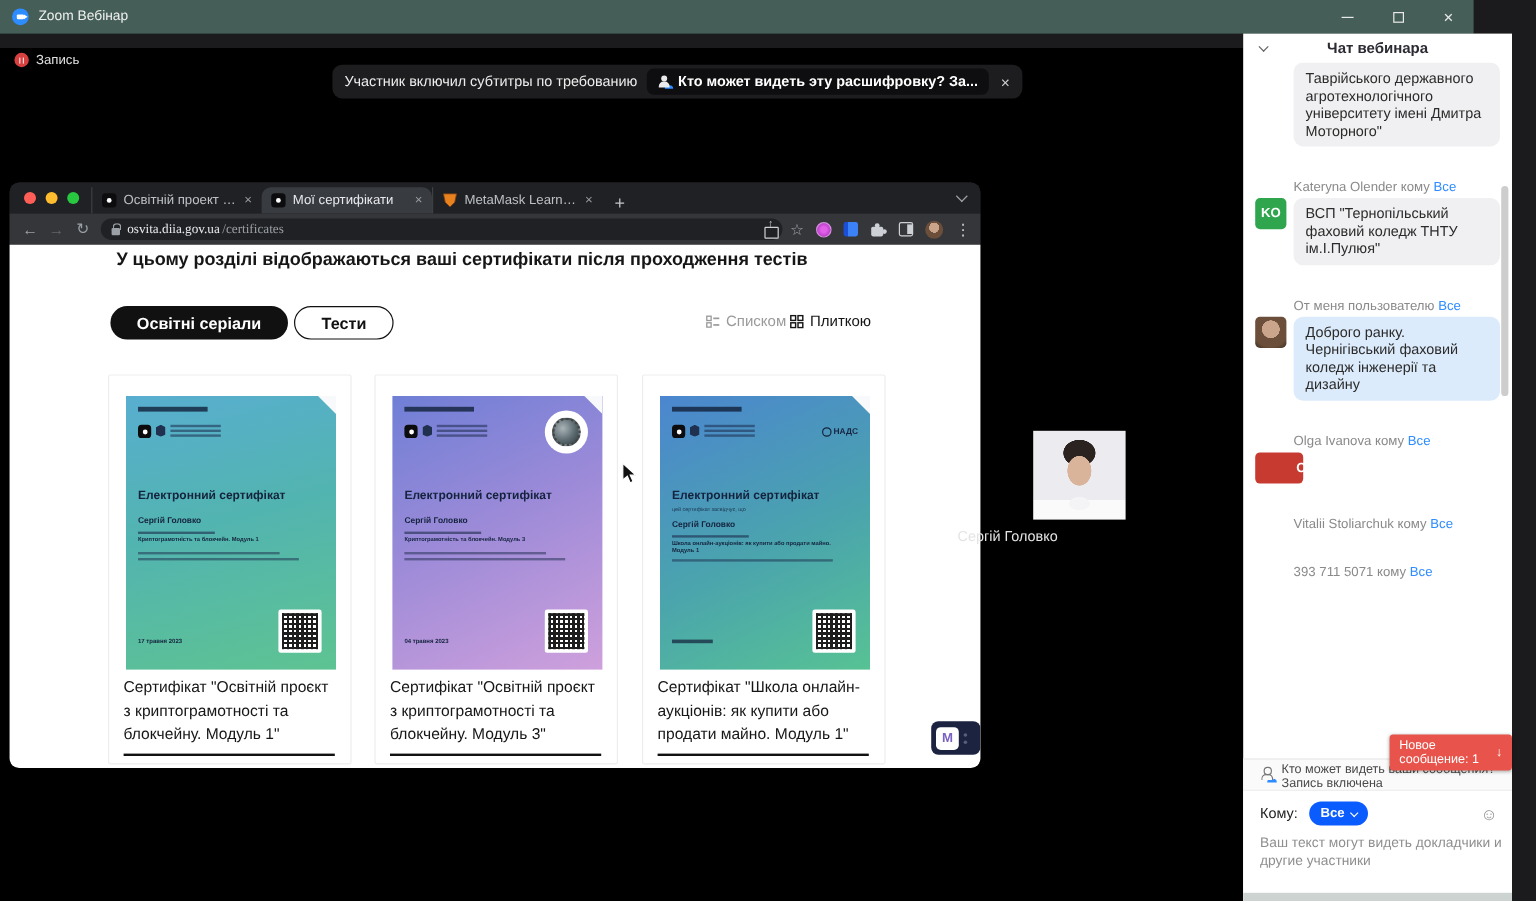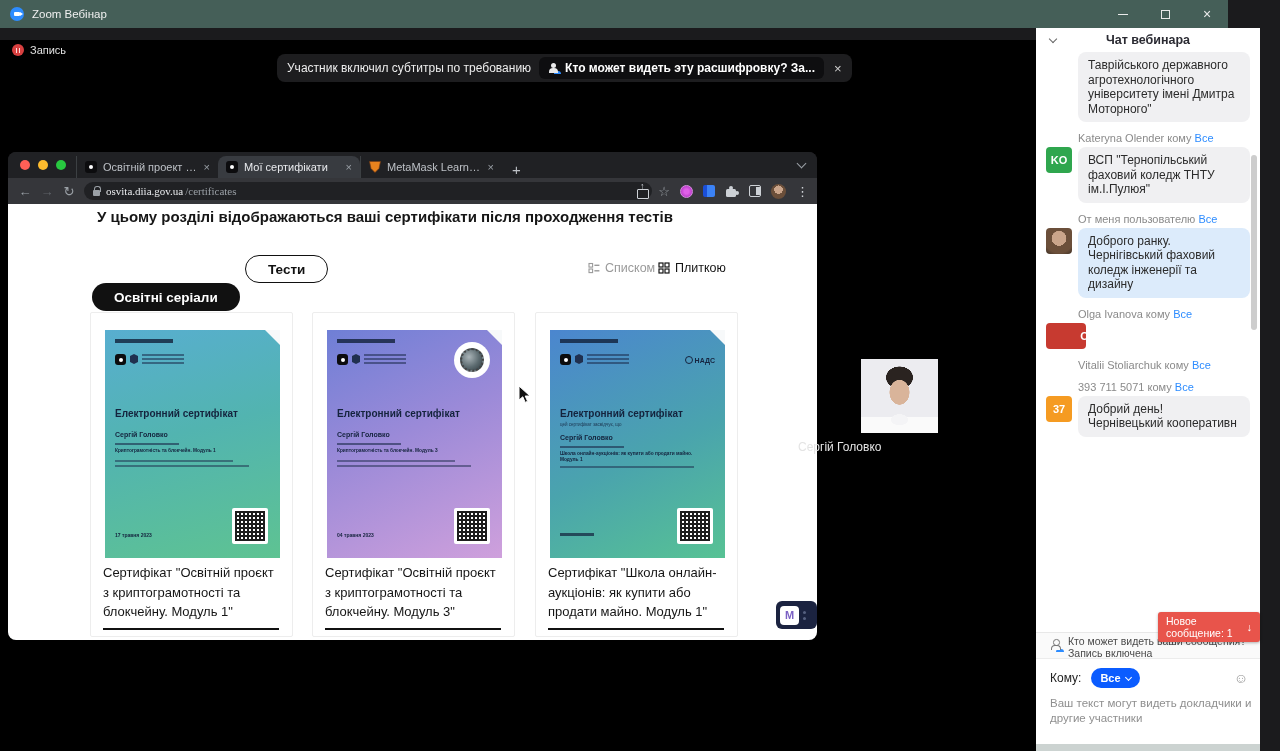--- a/index.html
+++ b/index.html
@@ -86,21 +86,21 @@
   .ic-avatar { width:15px; height:15px; border-radius:50%;
     background:radial-gradient(circle at 50% 38%,#caa58b 0 35%,#6b4f3a 36% 70%,#3a3430 100%); }
   .ic-dots { color:#cdd1d6; font-size:13px; line-height:1; }
 
   
   .page { position:absolute; left:0; top:52px; right:0; bottom:0; background:#fff;
     border-radius:0 0 8px 8px; overflow:hidden; }
   .page-heading { position:absolute; left:89px; top:4px; font-size:15px; font-weight:bold; color:#161616; }
   .pill { position:absolute; top:51px; height:28px; border-radius:15px; display:flex; align-items:center;
     padding:0 22px; font-size:13.5px; font-weight:bold; }
-  .pill-dark { left:84px; background:#111; color:#fff;margin-top:28px; }
+  .pill-dark { left:84px; background:#111; color:#fff; }
   .pill-light { left:237px; background:#fff; color:#111; border:1.6px solid #111; }
   .viewtoggle { position:absolute; top:57px; display:flex; align-items:center; gap:5px; font-size:12.5px; }
   .vt-list { left:580px; color:#9a9a9a; }
   .vt-grid { left:650px; color:#151515; }
 
   .card { position:absolute; top:108px; width:203px; height:325px; background:#fff;
     border:1px solid #ededed; border-radius:2px; }
   .c1{left:82px}.c2{left:304px}.c3{left:527px}
   .poster { position:absolute; left:14px; top:17px; width:175px; height:228px; overflow:hidden; color:#14233d; }
   .p1{background:linear-gradient(165deg,#58aed0 0%,#52b4b0 45%,#5ec392 100%)}
@@ -160,21 +160,21 @@
 
   .cursor { position:absolute; left:518px; top:385px; z-index:99; }
 
   
   .chat { position:absolute; left:1036px; top:28px; width:224px; height:723px; background:#fff; }
   .chat-header { position:absolute; left:0; top:0; right:0; height:24px; }
   .chat-title { text-align:center; font-size:12.5px; font-weight:bold; color:#2b2b33; line-height:24px; }
   .chat-chev { position:absolute; left:14px; top:8px; width:6px; height:6px;
     border-right:1.5px solid #666; border-bottom:1.5px solid #666; transform:rotate(45deg); }
   .chat-list { position:absolute; left:0; top:24px; right:0; height:580px; overflow:hidden; padding:0 10px 0 10px; }
-  .msg { margin-bottom:10px; }
+  .msg { margin-bottom:28px; }
   .msg-head { margin:0 0 3px 32px; font-size:11px; color:#8a8a8a; }
   .to-link { color:#2d8cff; }
   .msg-row { display:flex; gap:6px; align-items:flex-start; }
   .msg-row.no-av { padding-left:32px; }
   .avatar { width:26px; height:26px; border-radius:4px; color:#fff; font-size:11px; font-weight:bold;
     display:flex; align-items:center; justify-content:center; flex:none; }
   .avatar.photo { background:radial-gradient(circle at 50% 40%,#caa58b 0 36%,#6b4f3a 37% 72%,#3a2d22 100%); }
   .bubble { max-width:172px; padding:6px 10px; border-radius:8px; font-size:12px; line-height:14.5px; color:#2b2b2b; }
   .bubble.gray { background:#f0f0f2; }
   .bubble.blue { background:#dcebfb; }
@@ -440,24 +440,20 @@
           <div class="msg-head"><span>Olga Ivanova кому </span><span class="to-link">Все</span></div>
           <div class="msg-row">
             <div class="avatar" style="background: rgb(199, 58, 48); padding-left: 40px;">OI</div>
           </div>
         </div>
         <div class="msg">
           <div class="msg-head"><span>Vitalii Stoliarchuk кому </span><span class="to-link">Все</span></div>
         </div>
         <div class="msg">
           <div class="msg-head"><span>393 711 5071 кому </span><span class="to-link">Все</span></div>
-          <div class="msg-row">
-            <div class="avatar" style="background: rgb(245, 155, 34);">37</div>
-            <div class="bubble gray">Добрий день! Чернівецький кооперативн</div>
-          </div>
         </div>
       </div>
     <div class="chat-scrollthumb"></div>
 
     <div class="new-msg-badge">
       <span>Новое сообщение: 1</span>
       <span>↓</span>
     </div>
 
     <div class="privacy">

